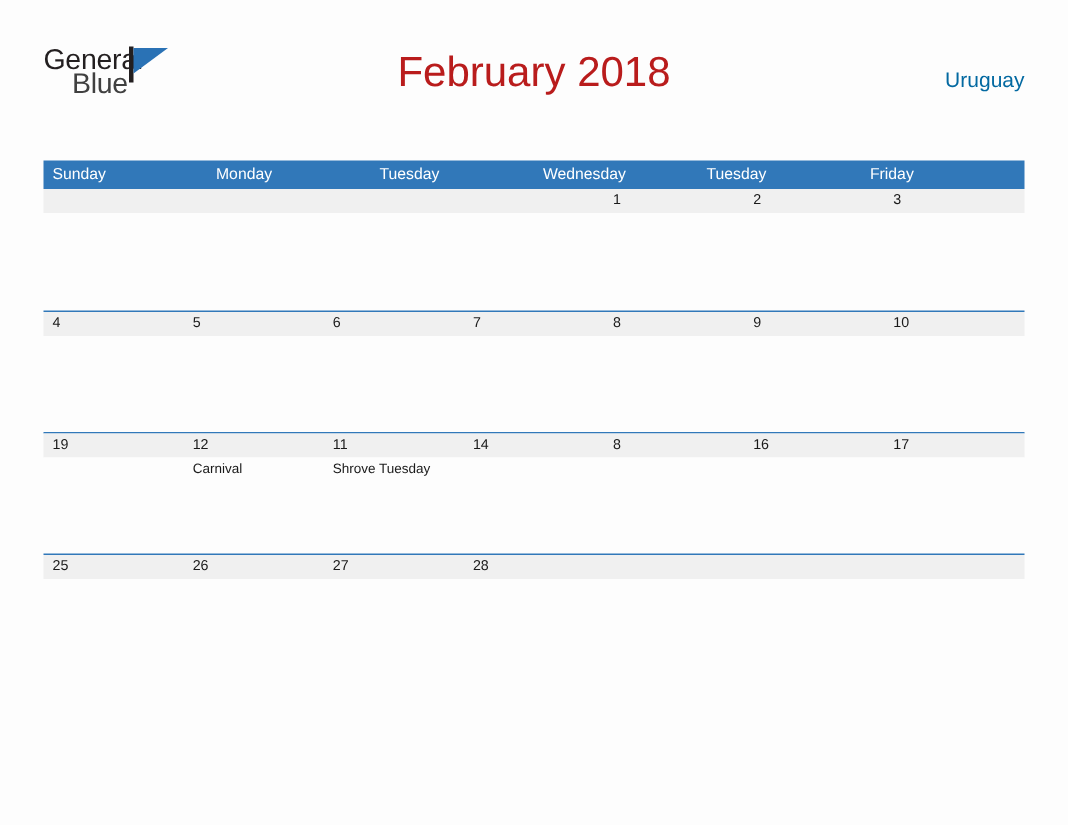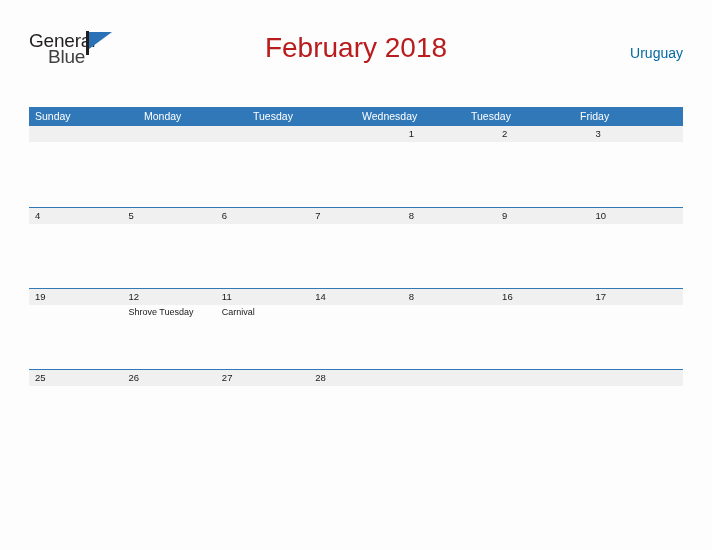--- a/index.html
+++ b/index.html
@@ -241,24 +241,24 @@
             <div class="day-num">12</div>
             <div class="day-num">11</div>
             <div class="day-num">14</div>
             <div class="day-num">8</div>
             <div class="day-num">16</div>
             <div class="day-num">17</div>
           </div>
           <div class="day-body">
             <div class="day-events"></div>
             <div class="day-events">
-              <div class="event">Shrove Tuesday</div>
+              <div class="event">Carnival</div>
             </div>
             <div class="day-events">
-              <div class="event">Carnival</div>
+              <div class="event">Shrove Tuesday</div>
             </div>
             <div class="day-events"></div>
             <div class="day-events"></div>
             <div class="day-events"></div>
             <div class="day-events"></div>
           </div>
         </div>
         <div class="week-row">
           <div class="day-band">
             <div class="day-num">25</div>

